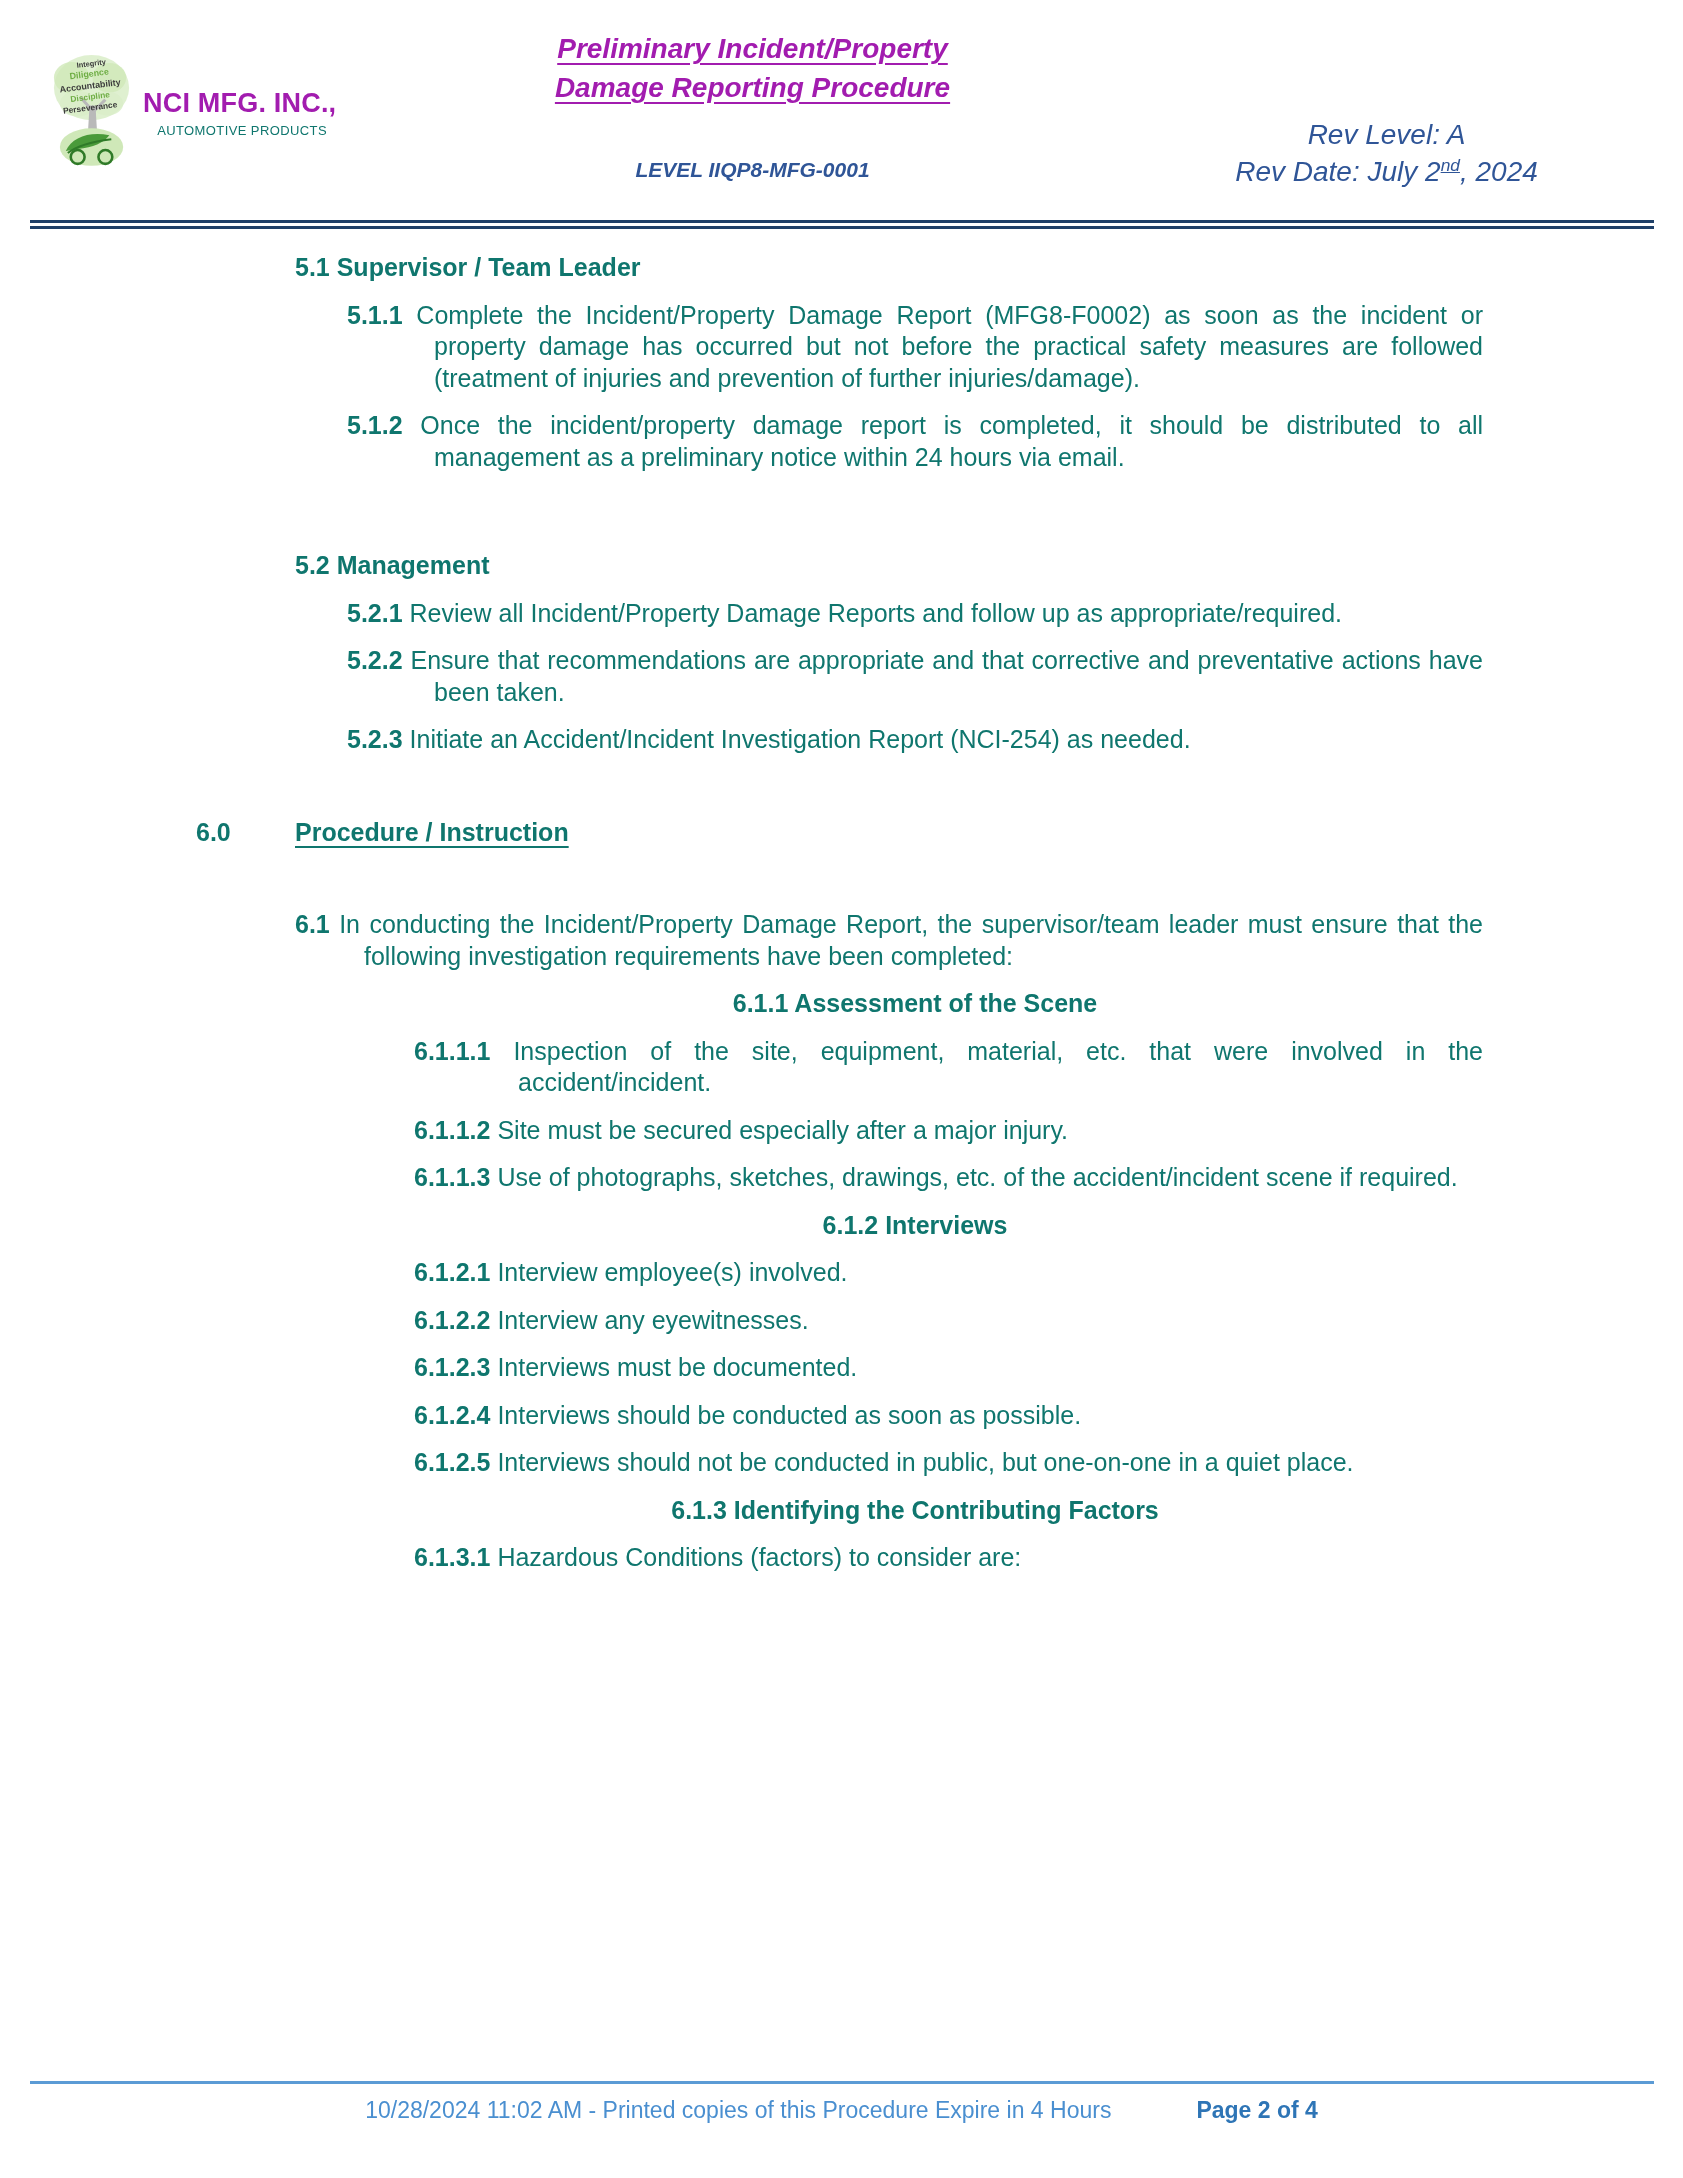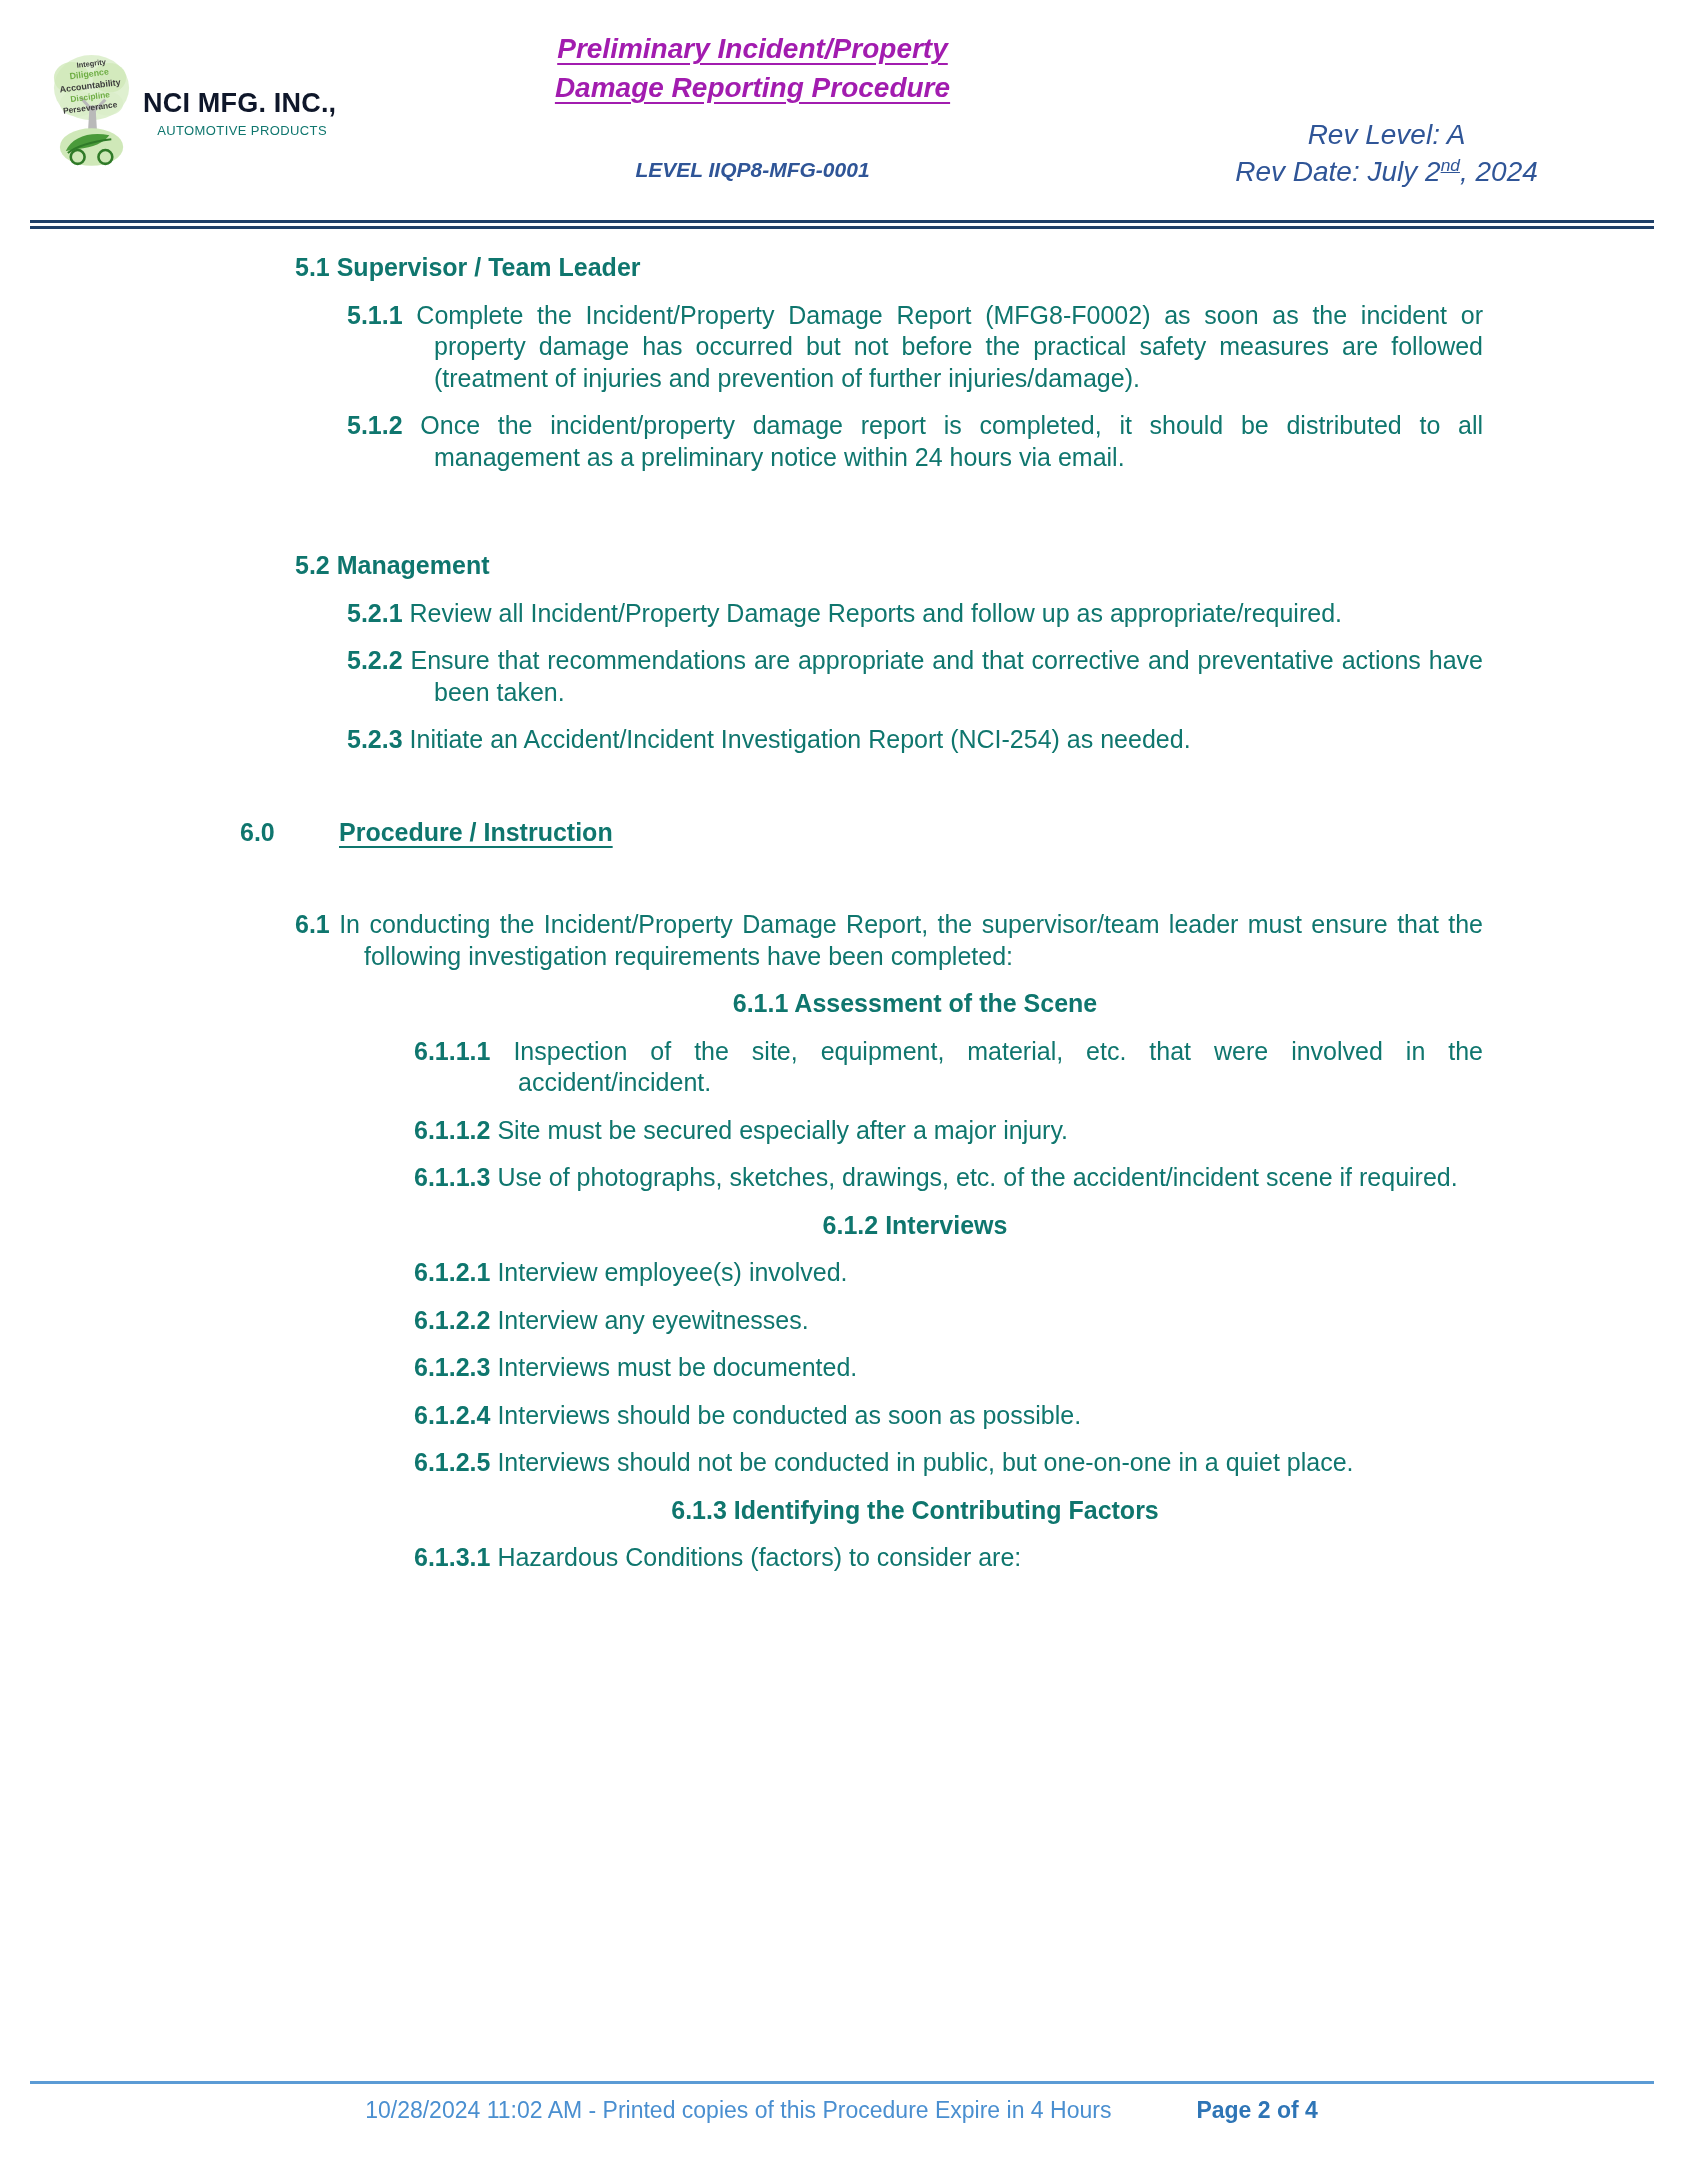--- a/index.html
+++ b/index.html
@@ -46,21 +46,21 @@
     position: absolute;
     left: 95px;
     top: 42px;
     width: 198px;
   }
   .logo-name {
     font-family: "Liberation Sans", sans-serif;
     font-size: 27px;
     font-weight: 600;
     letter-spacing: 0.2px;
-    color: #0f172a;
+    color: #a21caf;
     white-space: nowrap;
     line-height: 1;
   }
   .logo-sub {
     font-family: "Liberation Sans", sans-serif;
     font-size: 13px;
     font-weight: 400;
     letter-spacing: 0.4px;
     color: #0f766e;
     margin-top: 6px;
@@ -171,21 +171,20 @@
   }
   .h-major {
     margin-left: 196px;
     margin-right: 198px;
     font-weight: bold;
     text-align: left;
   }
   .h-major .maj-num {
     display: inline-block;
     width: 99px;
-    margin-left: 44px;
   }
   .h-major .maj-title {
     text-decoration: underline;
     text-underline-offset: 5px;
   }
 
   
   .item-a {          
     margin-left: 347px;
     margin-right: 200px;

